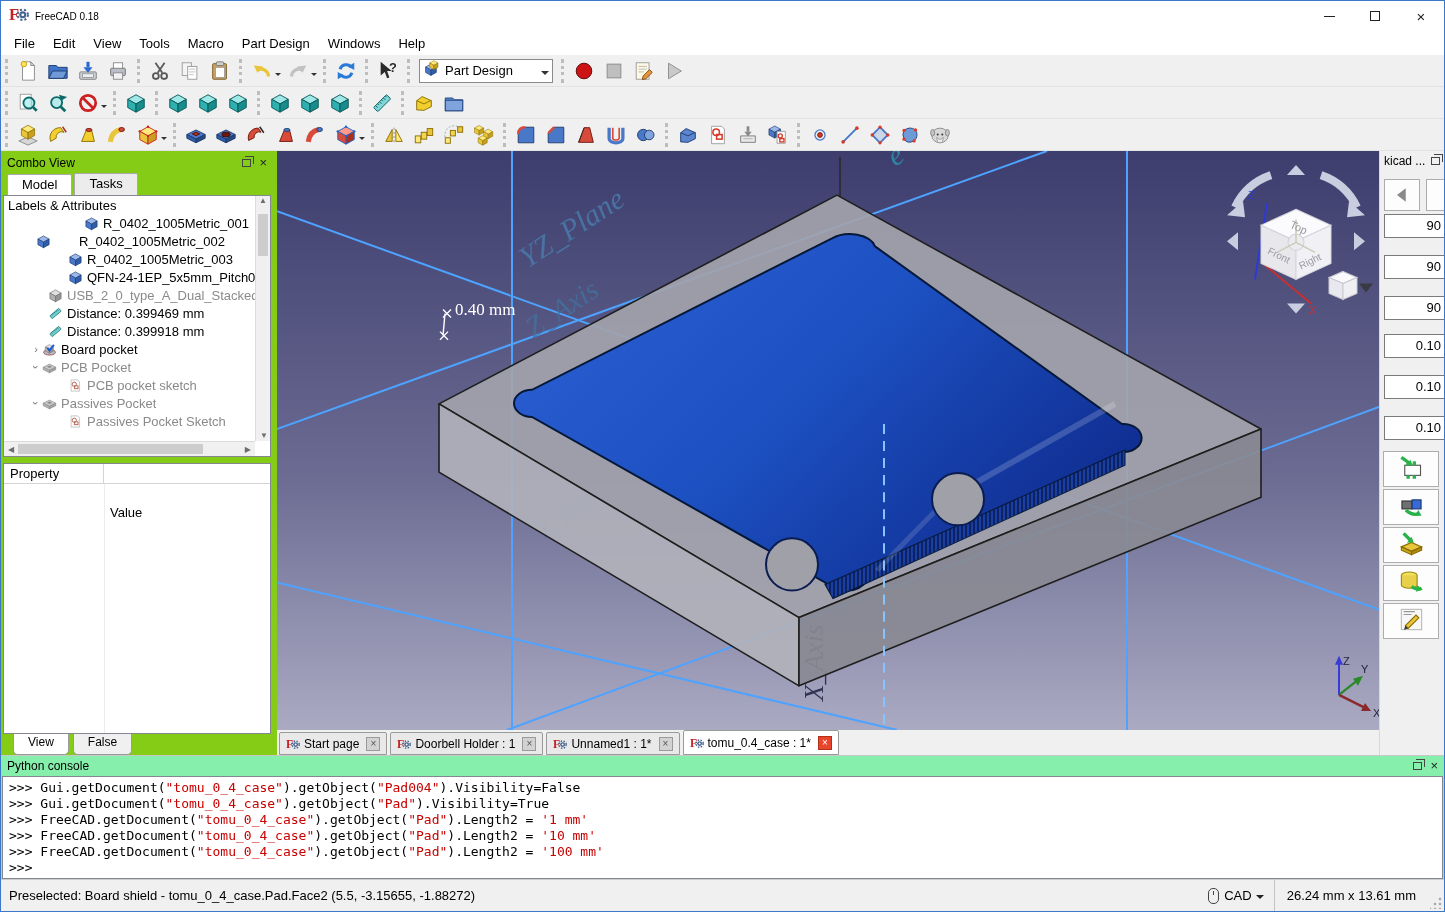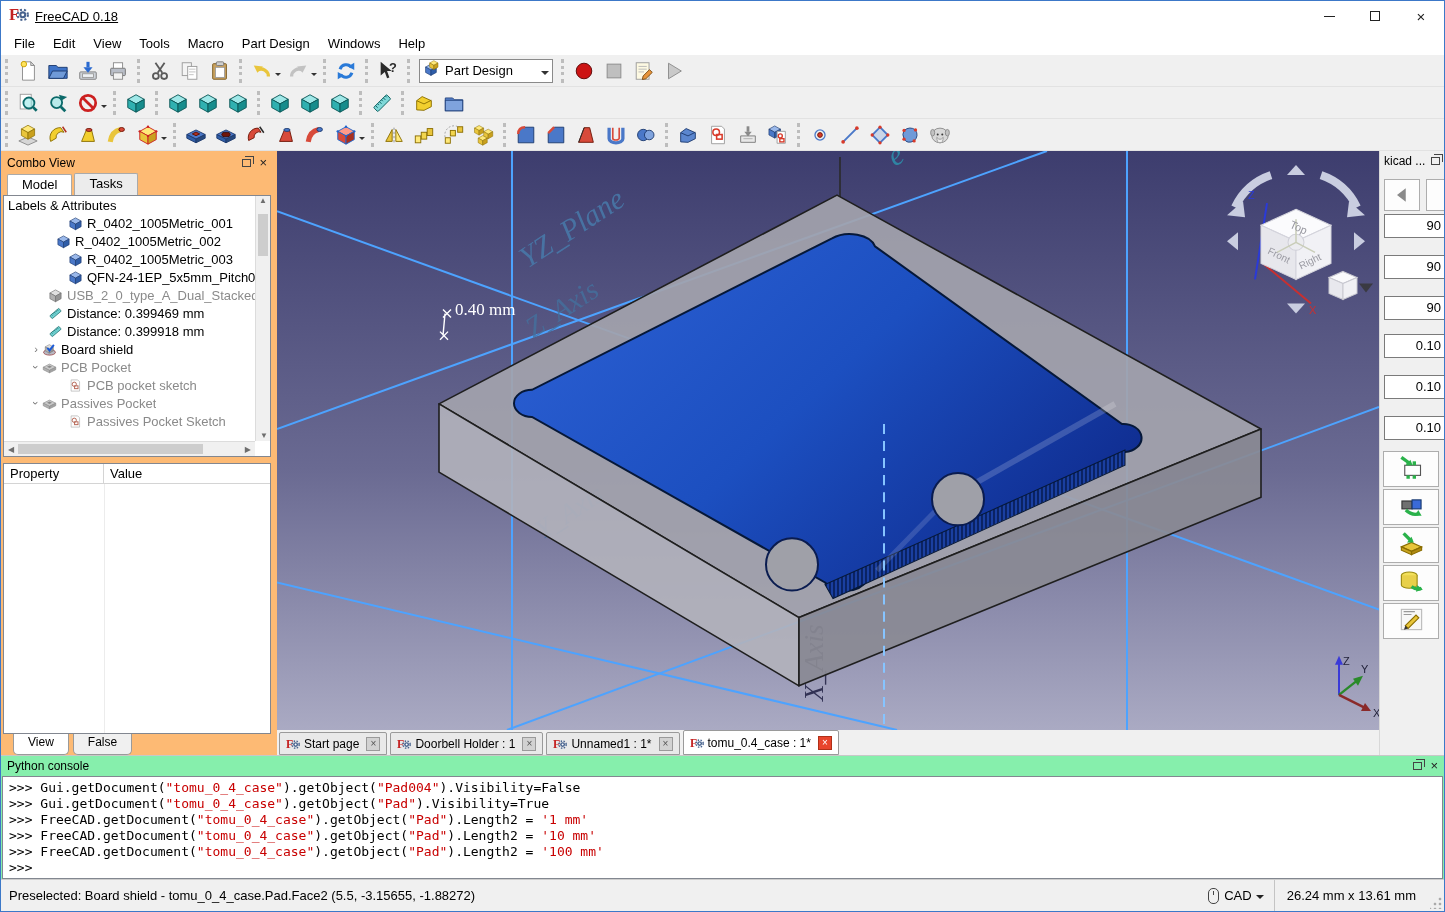--- a/index.html
+++ b/index.html
@@ -2,40 +2,40 @@
 <html><head>
 <meta charset="utf-8">
 <style>
   html,body{margin:0;padding:0;background:#888;}
   *{box-sizing:border-box;}
   .window{position:relative;width:1445px;height:912px;border:1px solid #3c78c8;background:#f0f0f0;
     display:flex;flex-direction:column;font-family:"Liberation Sans",sans-serif;color:#000;overflow:hidden;}
   
   .titlebar{height:30px;background:#fff;display:flex;align-items:center;flex:none;}
   .titlebar .appicon{margin:0 6px 0 8px;}
-  .titlebar .title{font-size:13px;text-decoration:underline;}
+  .titlebar .title{font-size:10px;}
   .win-controls{margin-left:auto;display:flex;height:100%;}
   .win-btn{width:46px;display:flex;align-items:center;justify-content:center;font-size:15px;color:#222;}
   .glyph-min{width:11px;border-bottom:1px solid #222;height:1px;display:block;}
   .glyph-max{width:10px;height:10px;border:1px solid #222;display:block;}
   
   .menubar{height:24px;background:#fff;display:flex;align-items:center;flex:none;padding-left:4px;}
   .menu-item{font-size:13px;padding:3px 9px;}
   
   .tbrow{display:flex;align-items:center;background:#f0f0f0;border-bottom:1px solid #e2e2e2;flex:none;padding:1px 0;}
   .tb-group{display:flex;align-items:center;}
   .tb-handle{width:5px;height:24px;border-left:3px dotted #bdbdbd;margin:0 3px 0 4px;}
   .tbtn{width:30px;height:29px;display:flex;align-items:center;justify-content:center;}
   .tbtn svg{display:block;}
   .dd-arrow{width:0;height:0;border:3.5px solid transparent;border-top-color:#333;margin:10px 2px 0 -2px;}
   .wbcombo{display:flex;align-items:center;background:#fff;border:1px solid #8a8a8a;height:24px;width:134px;margin:0 4px;padding:0 3px;font-size:13px;}
   .wbcombo .lbl{margin-left:4px;flex:1;}
   .wbcombo .cb-arrow{width:0;height:0;border:4px solid transparent;border-top-color:#333;margin-top:8px;}
   
-  .main{flex:1;display:flex;min-height:0;background:#fdba74;}
+  .main{flex:1;display:flex;min-height:0;background:#84cc16;}
   
   .left-dock{width:272px;flex:none;display:flex;flex-direction:column;padding:2px 2px 0 2px;}
   .dock-title{height:20px;display:flex;align-items:center;font-size:12px;padding:0 4px;}
   .dock-title .t{flex:1;}
   .ico-float{width:9px;height:8px;border:1px solid #444;position:relative;display:inline-block;margin-right:8px;}
   .ico-float::before{content:'';position:absolute;left:2px;top:-4px;width:8px;height:7px;border:1px solid #444;border-left:none;border-bottom:none;}
   .ico-x{font-size:13px;line-height:10px;color:#222;}
   .cv-tabs{display:flex;height:22px;padding-left:4px;}
   .cv-tab{font-size:13px;padding:2px 14px;border:1px solid #aaa;border-bottom:none;background:#ececec;margin-right:2px;border-radius:2px 2px 0 0;}
   .cv-tab.active{background:#fff;position:relative;top:1px;}
@@ -49,21 +49,21 @@
   .tree-row .lbl{overflow:hidden;}
   .tree-row .lbl.gray{color:#8a8a8a;}
   .vsb{position:absolute;top:0;right:0;bottom:15px;width:15px;background:#f0f0f0;border-left:1px solid #dcdcdc;font-size:8px;color:#6e6e6e;text-align:center;}
   .vsb .thumb{position:absolute;left:2px;right:2px;top:18px;height:42px;background:#cdcdcd;}
   .hsb{position:absolute;left:0;right:15px;bottom:0;height:15px;background:#f0f0f0;border-top:1px solid #dcdcdc;font-size:8px;color:#6e6e6e;}
   .hsb .thumb{position:absolute;top:2px;bottom:2px;left:14px;width:185px;background:#cdcdcd;}
   .hsb .ar{position:absolute;top:3px;}
   .propbox{flex:1;border:1px solid #828790;background:#fff;margin-top:6px;position:relative;font-size:13px;}
   .prop-head{display:flex;height:20px;border-bottom:1px solid #d4d4d4;}
   .prop-head .c1{width:100px;padding:2px 6px;border-right:1px solid #d4d4d4;}
-  .prop-head .c2{flex:1;padding:2px 6px;}
+  .prop-head .c2{flex:1;padding:2px 6px;margin-top:39px;}
   .prop-colline{position:absolute;left:100px;top:20px;bottom:0;width:1px;background:#ececec;}
   .vd-tabs{height:21px;display:flex;padding-left:10px;}
   .vd-tab{font-size:12px;padding:1px 14px;border:1px solid #9a9a9a;border-top:none;background:#f0f0f0;border-radius:0 0 5px 5px;margin-right:4px;}
   .vd-tab.active{background:#fff;}
   
   .center{flex:1;display:flex;flex-direction:column;min-width:0;padding-left:4px;}
   .viewport{flex:1;position:relative;min-height:0;}
   .viewport svg{display:block;width:100%;height:100%;}
   
   .mdibar{height:25px;display:flex;align-items:flex-end;flex:none;background:#f0f0f0;padding-left:2px;}
@@ -771,31 +771,31 @@
         <span class="ico-float"></span>
         <span class="ico-x">×</span>
       </div>
       <div class="cv-tabs">
         <div class="cv-tab active">Model</div>
         <div class="cv-tab">Tasks</div>
       </div>
       <div class="treebox">
         <div class="tree-inner" id="tree">
             <div class="tree-header">Labels &amp; Attributes</div>
-            <div class="tree-row" style="padding-left: 64px;">
+            <div class="tree-row" style="padding-left: 80px;">
               <span class="ti">
                 <svg viewBox="0 0 24 24" width="15" height="15">
                   <polygon points="12,3 21,8 12,13 3,8" fill="#9ab8ea" stroke="#1d3a6e"></polygon>
                   <polygon points="3,8 3,17 12,22 12,13" fill="#4a78c8" stroke="#1d3a6e"></polygon>
                   <polygon points="21,8 21,17 12,22 12,13" fill="#2f5da8" stroke="#1d3a6e"></polygon>
                 </svg>
               </span>
               <span class="lbl">R_0402_1005Metric_001</span>
             </div>
-            <div class="tree-row" style="padding-left: 52px;">
+            <div class="tree-row" style="padding-left: 32px; gap: 24px;">
               <span class="ti">
                 <svg viewBox="0 0 24 24" width="15" height="15">
                   <polygon points="12,3 21,8 12,13 3,8" fill="#9ab8ea" stroke="#1d3a6e"></polygon>
                   <polygon points="3,8 3,17 12,22 12,13" fill="#4a78c8" stroke="#1d3a6e"></polygon>
                   <polygon points="21,8 21,17 12,22 12,13" fill="#2f5da8" stroke="#1d3a6e"></polygon>
                 </svg>
               </span>
               <span class="lbl">R_0402_1005Metric_002</span>
             </div>
             <div class="tree-row" style="padding-left: 64px;">
@@ -856,21 +856,21 @@
                 <svg viewBox="0 0 24 24" width="15" height="15">
                   <ellipse cx="12" cy="16.5" rx="9.5" ry="4.5" fill="#b8b8c2" stroke="#8a2020"></ellipse>
                   <g transform="translate(3,2) scale(0.72)">
                     <polygon points="12,3 21,8 12,13 3,8" fill="#e0e0e0" stroke="#6e6e6e"></polygon>
                     <polygon points="3,8 3,17 12,22 12,13" fill="#b0b0b0" stroke="#6e6e6e"></polygon>
                     <polygon points="21,8 21,17 12,22 12,13" fill="#949494" stroke="#6e6e6e"></polygon>
                   </g>
                   <path d="M8.5 9.5 l3.5 4 7-9" fill="none" stroke="#1a5ad8" stroke-width="3"></path>
                 </svg>
               </span>
-              <span class="lbl">Board shield</span>
+              <span class="lbl">Board pocket</span>
             </div>
             <div class="tree-row" style="padding-left: 26px;">
               <span class="exp open">›</span>
               <span class="ti">
                 <svg viewBox="0 0 24 24" width="15" height="15">
                   <polygon points="2,11.5 12,6.5 22,11.5 12,16.5" fill="#cacaca" stroke="#8a8a8a"></polygon>
                   <polygon points="2,11.5 2,15.5 12,20.5 12,16.5" fill="#b2b2b2" stroke="#8a8a8a"></polygon>
                   <polygon points="22,11.5 22,15.5 12,20.5 12,16.5" fill="#a2a2a2" stroke="#8a8a8a"></polygon>
                   <polygon points="8,10.8 12,8.8 16,10.8 12,12.8" fill="#8a8a8a"></polygon>
                 </svg>

